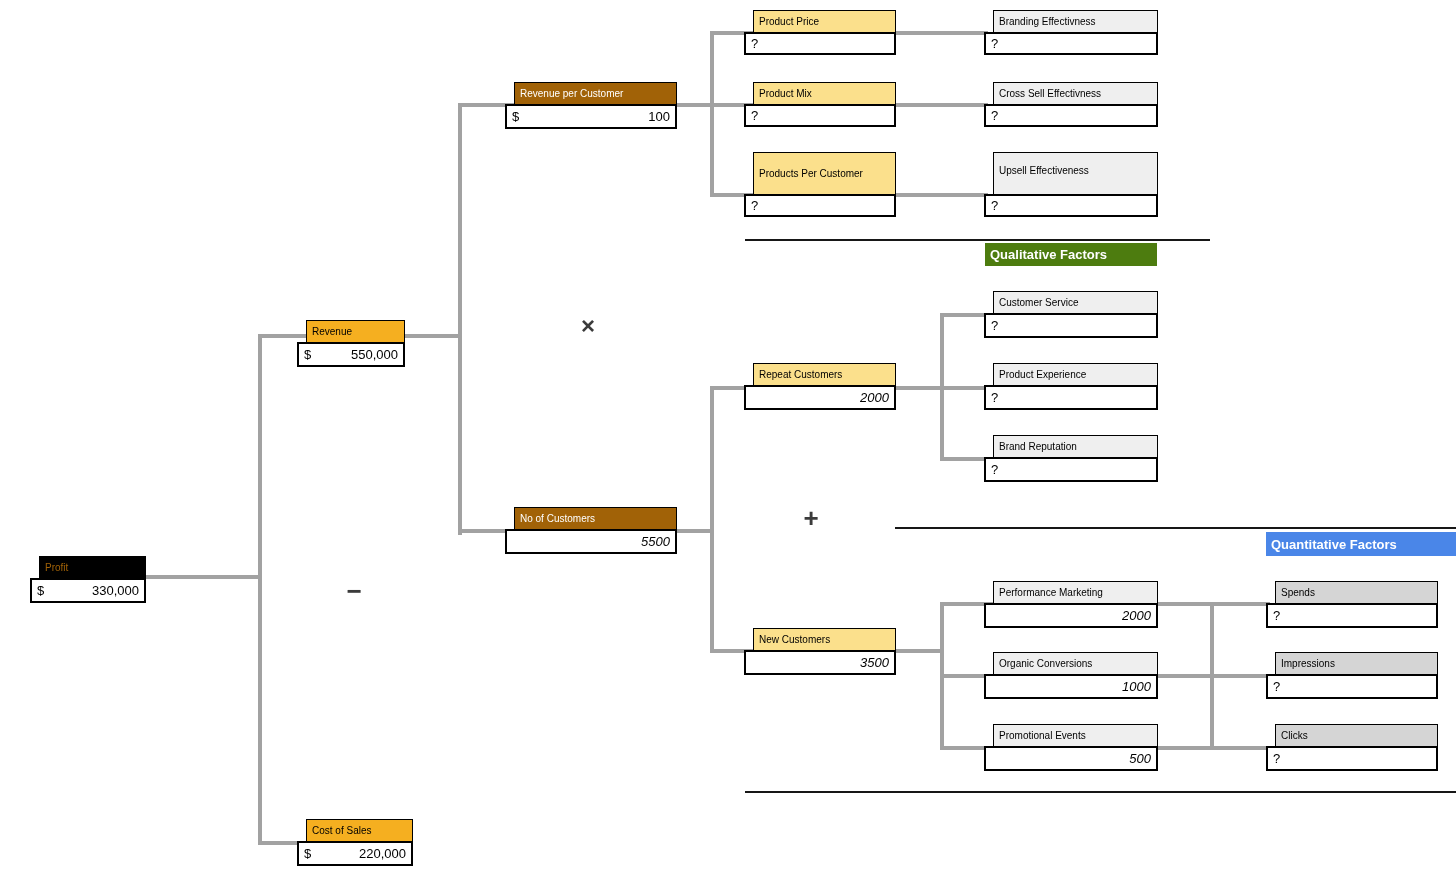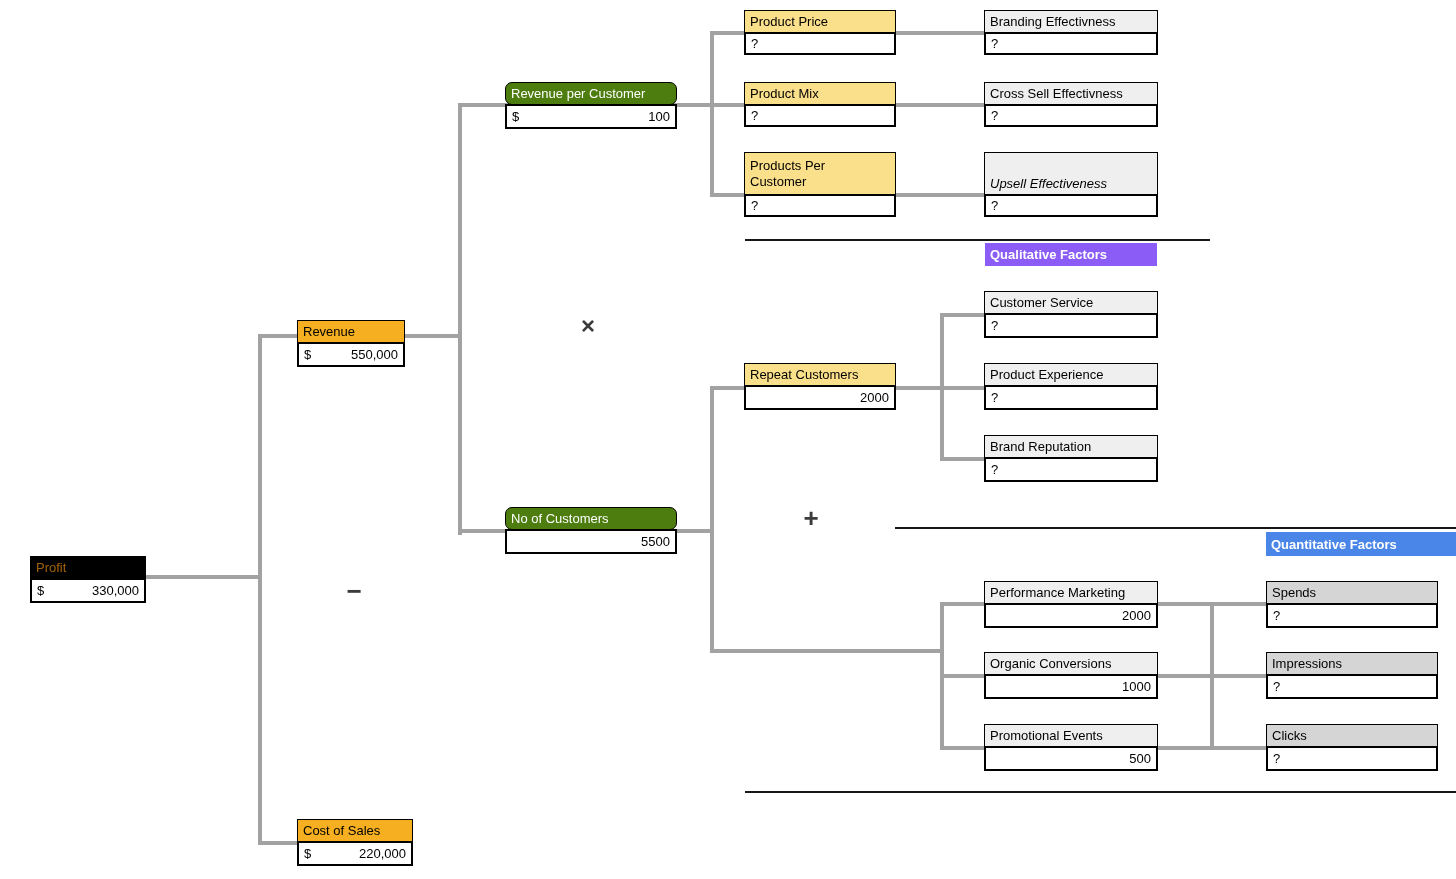--- a/index.html
+++ b/index.html
@@ -4,40 +4,40 @@
 <style>
   html,body{margin:0;padding:0;background:#fff;}
   .canvas{position:relative;width:1456px;height:879px;background:#ffffff;
           font-family:"Liberation Sans",sans-serif;overflow:hidden;color:#000;}
   
   .conn{position:absolute;background:#a2a2a2;}
   .sep{position:absolute;height:2px;background:#171717;}
   
   .node{position:absolute;}
   .hdr{box-sizing:border-box;border:1px solid #000;height:23px;padding:1px 5px;
-       font-size:13px;display:flex;align-items:center;white-space:nowrap;overflow:hidden;}
+       font-size:10px;display:flex;align-items:center;white-space:nowrap;overflow:hidden;margin-left:9px;}
   .hdr.tall{height:43px;}
-  .hdr.bottom{align-items:flex-end;padding-bottom:3px;font-style:italic;}
+  .hdr.bottom{align-items:flex-end;padding-bottom:18px;}
   .hdr.wrap{white-space:normal;line-height:16px;padding-right:22px;align-items:center;}
   .h-black{background:#000000;color:#a16207;}
   .h-amber{background:#F5AF20;color:#000;}
-  .h-red{background:#4d7c0f;color:#fff;border-radius:7px;}
+  .h-red{background:#a16207;color:#fff;}
   .h-yellow{background:#FBE08C;color:#000;}
   .h-gray{background:#EFEFEF;color:#000;}
   .h-gray2{background:#D5D5D5;color:#000;}
   .val{box-sizing:border-box;border:2px solid #000;background:#fff;height:25px;margin-top:-1px;
        padding:1px 5px;font-size:13px;display:flex;align-items:center;}
-  .val.right{justify-content:flex-end;}
+  .val.right{justify-content:flex-end;font-style:italic;}
   .val.money{justify-content:space-between;}
   
   .op{position:absolute;width:28px;text-align:center;font-weight:bold;color:#3b3b3b;}
   
   .badge{position:absolute;box-sizing:border-box;height:23px;color:#fff;font-weight:bold;
          font-size:13px;padding:2px 5px;display:flex;align-items:center;white-space:nowrap;}
-  .b-teal{background:#8b5cf6;}
+  .b-teal{background:#4d7c0f;}
   .b-blue{background:#4A86E8;}
 </style>
 </head>
 <body>
 
 <div class="canvas">
 
   <div class="conn" style="left:146px;top:575px;width:116px;height:4px"></div>
   <div class="conn" style="left:258px;top:335px;width:4px;height:510px"></div>
   <div class="conn" style="left:258px;top:334px;width:204px;height:4px"></div>
@@ -121,20 +121,24 @@
   <div class="node" style="left:744px;top:152px;width:152px">
     <div class="hdr h-yellow tall wrap">Products Per Customer</div>
     <div class="val" style="height:23px">?</div>
   </div>
 
   <div class="node" style="left:744px;top:363px;width:152px">
     <div class="hdr h-yellow">Repeat Customers</div>
     <div class="val right">2000</div>
   </div>
 
+  <div class="node" style="left:744px;top:628px;width:152px">
+    <div class="hdr h-yellow">New Customers</div>
+    <div class="val right">3500</div>
+  </div>
 
   <div class="node" style="left:984px;top:10px;width:174px">
     <div class="hdr h-gray">Branding Effectivness</div>
     <div class="val" style="height:23px">?</div>
   </div>
 
   <div class="node" style="left:984px;top:82px;width:174px">
     <div class="hdr h-gray">Cross Sell Effectivness</div>
     <div class="val" style="height:23px">?</div>
   </div>

